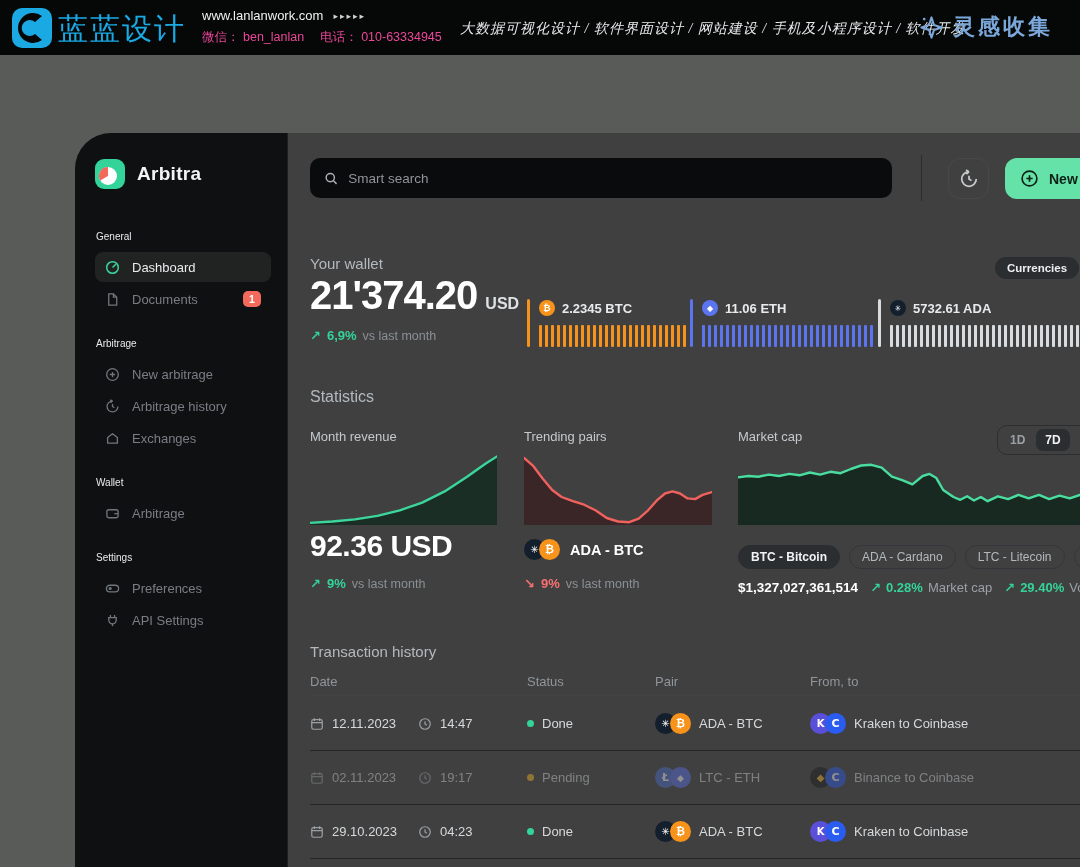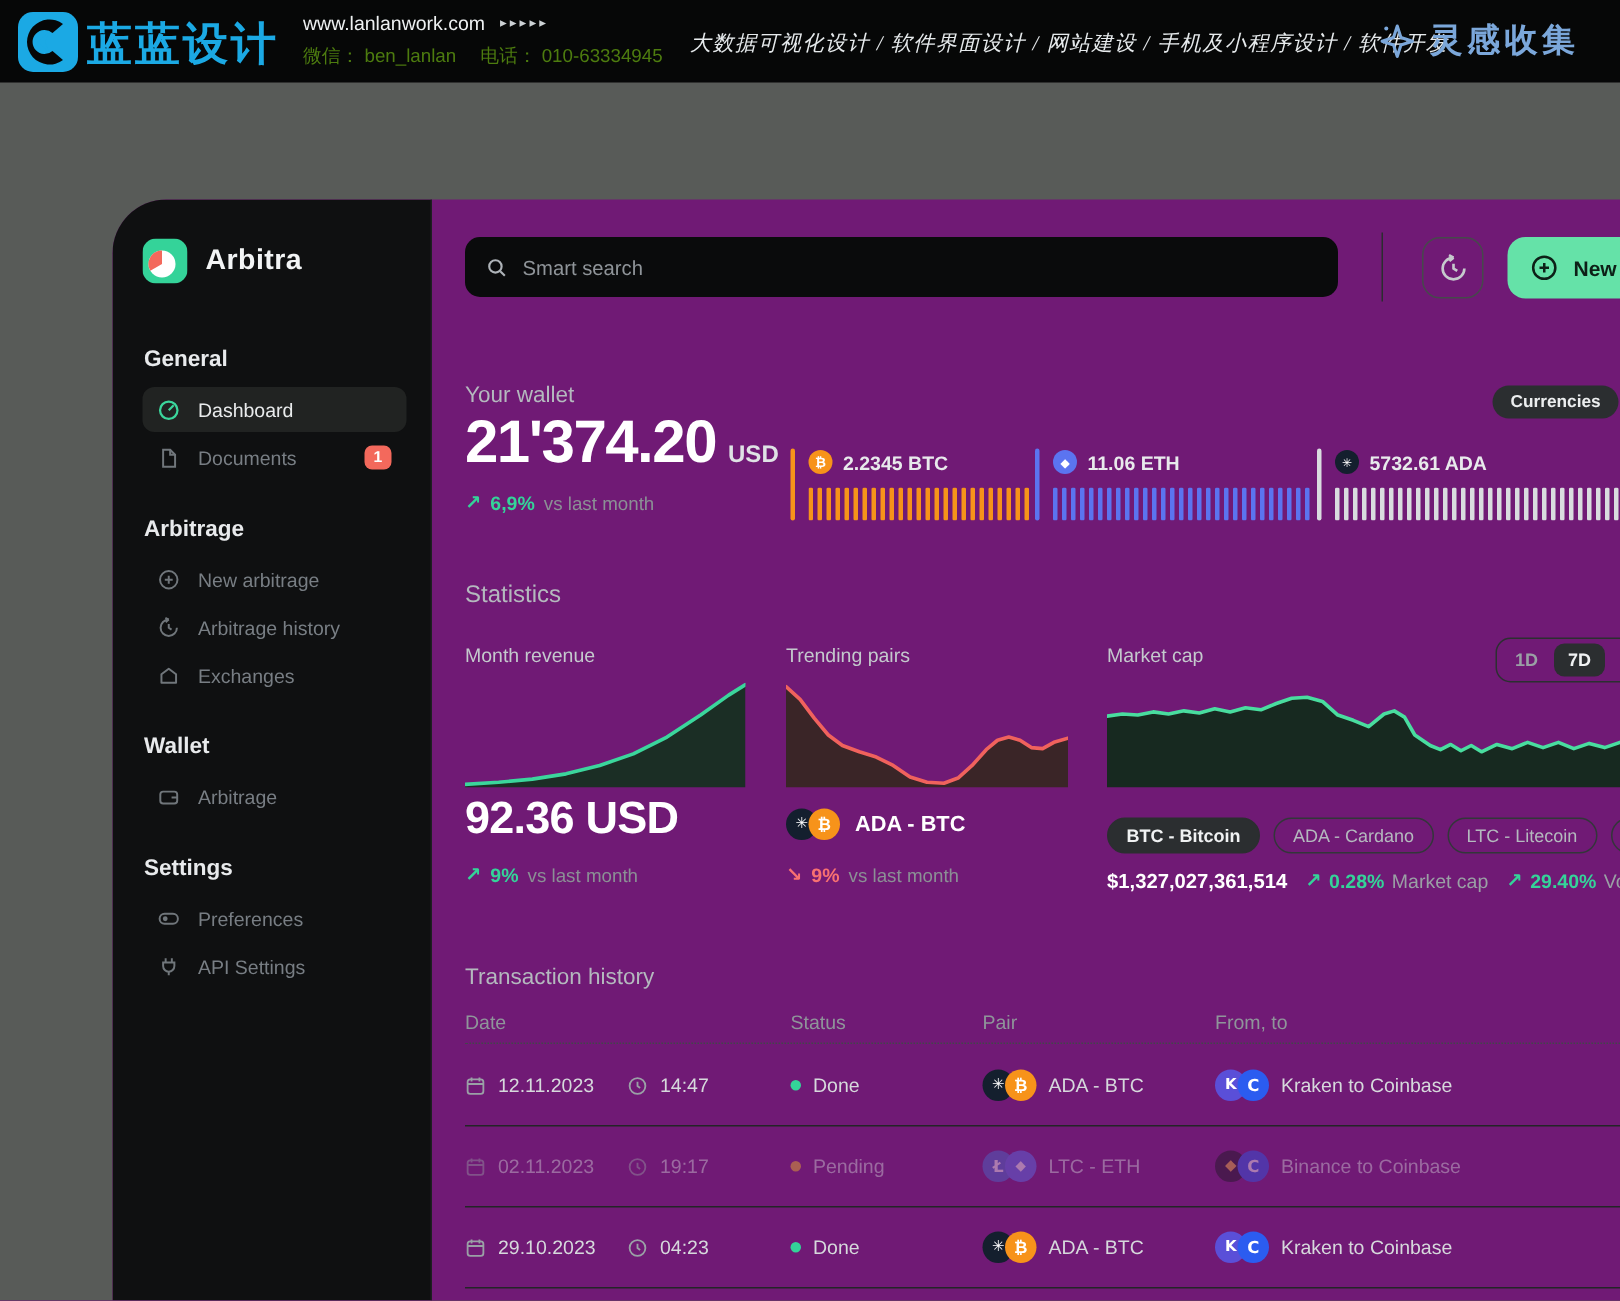--- a/index.html
+++ b/index.html
@@ -2,38 +2,38 @@
 <html><head>
 <meta charset="utf-8">
 <style>
   * { margin:0; padding:0; box-sizing:border-box; }
   html,body { width:1080px; height:867px; overflow:hidden; }
   body { position:relative; background:#585b58; font-family:"Liberation Sans",sans-serif; }
   .abs { position:absolute; }
 
   
   .banner { position:absolute; left:0; top:0; width:1080px; height:55px; background:#060707; z-index:5; }
-  .brand-text { position:absolute; left:58px; top:9px; font-size:30px; font-weight:bold; color:#1ba9e4; letter-spacing:2px; font-family:"Liberation Sans",sans-serif; }
+  .brand-text { position:absolute; left:58px; top:9px; font-size:30px; font-weight:normal; color:#1ba9e4; letter-spacing:2px; font-family:"Liberation Sans",sans-serif; }
   .banner-info { position:absolute; left:202px; top:8px; color:#eef1f2; }
   .banner-site { font-size:13px; }
   .banner-arrows { font-size:9px; color:#cdd2d5; letter-spacing:2px; margin-left:10px; font-family:"DejaVu Sans",sans-serif; }
-  .banner-line2 { margin-top:6px; font-size:12.5px; color:#4d7c0f; }
+  .banner-line2 { margin-top:6px; font-size:12.5px; color:#ec4899; }
   .banner-line2 span { margin-right:16px; }
   .banner-services { position:absolute; left:460px; top:20px; font-size:14px; font-style:italic; color:#e6eaec; font-family:"Liberation Serif",serif; letter-spacing:1px; }
   .banner-collect { position:absolute; left:918px; top:12px; display:flex; align-items:center; gap:8px; color:#7ba7da;text-align:center; }
   .banner-collect .txt { font-size:22px; font-weight:bold; font-family:"Liberation Serif",serif; letter-spacing:3px; }
 
   
-  .card { position:absolute; left:75px; top:133px; width:1005px; height:734px; background:#701a75; border-radius:36px 0 0 0; overflow:hidden; }
+  .card { position:absolute; left:75px; top:133px; width:1005px; height:734px; background:#404040; border-radius:36px 0 0 0; overflow:hidden; }
 
   
   .sidebar { position:absolute; left:0; top:0; width:213px; height:100%; background:#0f1011; border-right:1px solid #1d1f21; padding:26px 16px 0 20px; }
   .logo-row { display:flex; align-items:center; gap:12px; margin-bottom:42px; }
   .logo-name { font-size:19px; font-weight:bold; color:#f2f4f5; letter-spacing:.3px; }
-  .side-sec-title { font-size:15px; font-weight:bold; color:#e8eaec; margin:24px 0 10px 1px; }
+  .side-sec-title { font-size:10px; font-weight:normal; color:#e8eaec; margin:24px 0 10px 1px; }
   .side-item { display:flex; align-items:center; gap:12px; height:30px; padding:0 10px; border-radius:8px; color:#787e84; font-size:13px; margin-bottom:2px; }
   .side-item .ic { display:flex; color:#70767b; }
   .side-item.active { background:#212322; color:#e9ebec; }
   .side-item.active .ic { color:#3bd69c; }
   .badge { margin-left:auto; background:#f3695c; color:#fff; font-size:10.5px; font-weight:bold; min-width:18px; height:16px; border-radius:5px; display:flex; align-items:center; justify-content:center; padding:0 5px; }
 
   
   .main { position:absolute; left:213px; top:0; width:792px; height:100%; }
 
   .search-bar { position:absolute; left:22px; top:25px; width:582px; height:40px; background:#0a0b0c; border-radius:10px; display:flex; align-items:center; gap:10px; padding:0 14px; }

